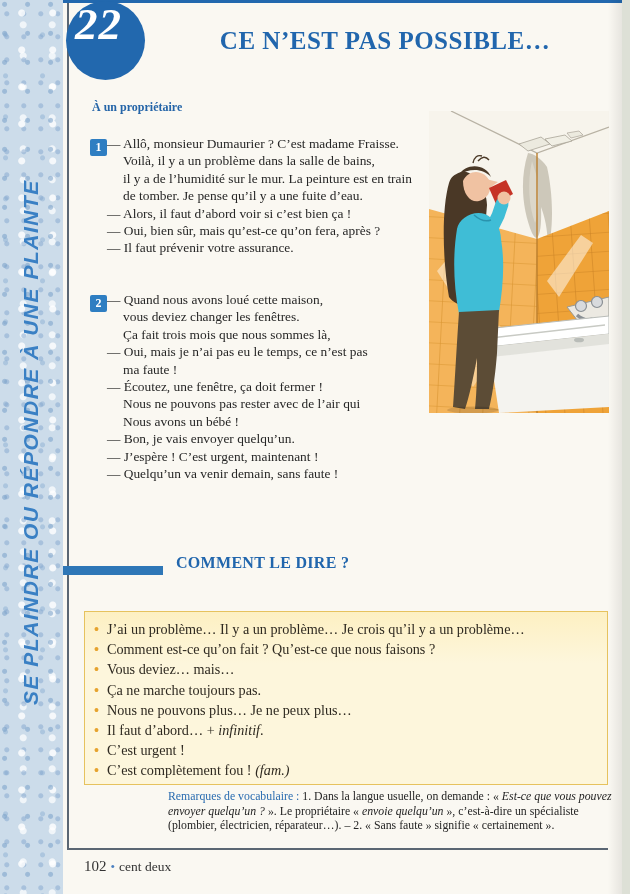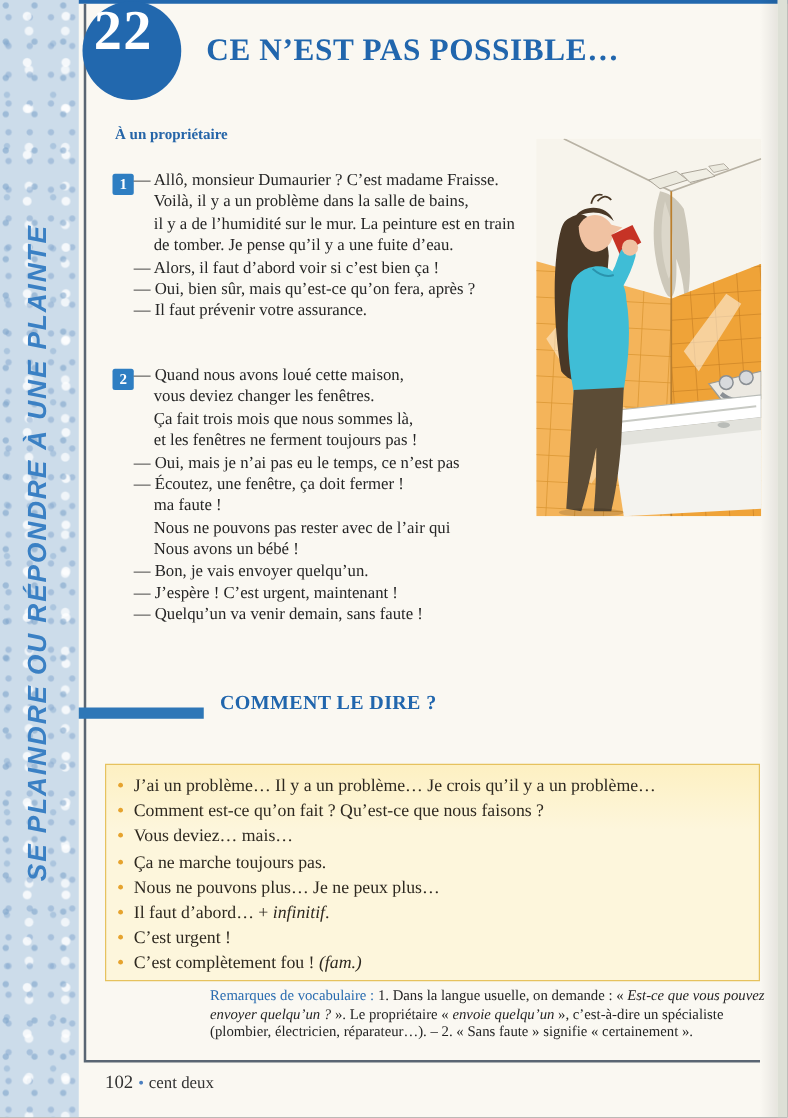--- a/index.html
+++ b/index.html
@@ -36,28 +36,28 @@
   }
 
   
   .topline { position:absolute; left:63px; top:0; width:567px; height:3px; background:#2268ae; }
   .vline   { position:absolute; left:67px; top:3px; width:2px; height:845px; background:#5a6673; }
   .hline   { position:absolute; left:67px; top:848px; width:541px; height:2px; background:#5a6673; }
 
   
   .lesson-circle {
     position:absolute; left:66px; top:1px; width:79px; height:79px;
-    border-radius:50%; background:#2268ae;
+    border-radius:50%; background:#2268ae;font-style:italic;
   }
   .lesson-number {
     position:absolute; left:9px; top:-3px;
     color:#fff; font-weight:bold; font-size:45px; letter-spacing:1px;
   }
   .page-title {
-    position:absolute; left:165px; top:27px; width:440px; 
+    position:absolute; left:165px; top:27px; width:440px; text-align:center;
     color:#2166ad; font-weight:bold; font-size:25px; letter-spacing:.5px; white-space:nowrap;
   }
 
   .section-heading {
     position:absolute; left:92px; top:100px;
     color:#2565a8; font-weight:bold; font-size:12px;
   }
 
   .badge {
     position:absolute; width:17px; height:17px; background:#2e7ec2; border-radius:2px;
@@ -134,24 +134,23 @@
       <div class="dline"><span>— Alors, </span><span class="b">il faut d’abord voir si c’est bien ça !</span></div>
       <div class="dline"><span>— Oui, bien sûr, mais </span><span class="b">qu’est-ce qu’on fera</span><span>, après ?</span></div>
       <div class="dline"><span>— Il faut prévenir votre assurance.</span></div>
     </div>
 
   <div class="badge" id="badge-2">2</div>
   <div class="dialogue" id="dialogue-2">
       <div class="dline"><span>— Quand nous avons loué cette maison,</span></div>
       <div class="dline indent"><span>vous deviez changer les fenêtres.</span></div>
       <div class="dline indent"><span>Ça fait trois mois que nous sommes là,</span></div>
-      <div class="dline indent"><span>et </span><span class="b">les fenêtres ne ferment toujours pas !</span></div>
       <div class="dline"><span>— Oui, mais je n’ai pas eu le temps, ce n’est pas</span></div>
+      <div class="dline indent"><span>ma faute !</span></div>
       <div class="dline"><span>— Écoutez, une fenêtre, ça doit fermer !</span></div>
-      <div class="dline indent"><span>ma faute !</span></div>
       <div class="dline indent"><span class="b">Nous ne pouvons pas</span><span> rester avec de l’air qui</span></div>
       <div class="dline indent"><span>Nous avons un bébé !</span></div>
       <div class="dline"><span>— Bon, je vais envoyer quelqu’un.</span></div>
       <div class="dline"><span>— J’espère ! </span><span class="b">C’est urgent, maintenant !</span></div>
       <div class="dline"><span class="b">— Quelqu’un va venir demain, sans faute !</span></div>
     </div>
 
   <svg class="illustration" viewBox="0 0 180 302" aria-hidden="true">
     <defs>
       <pattern id="gL" width="23" height="21" patternUnits="userSpaceOnUse" patternTransform="rotate(3)">

